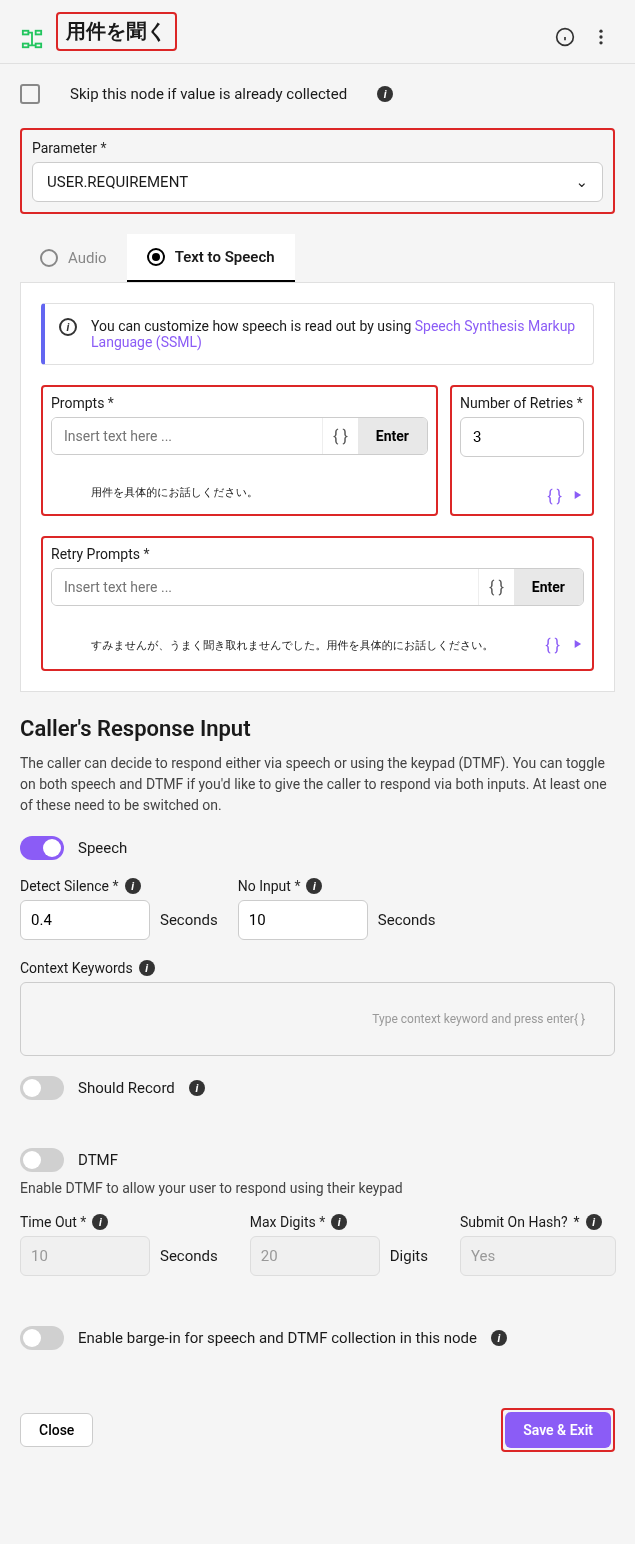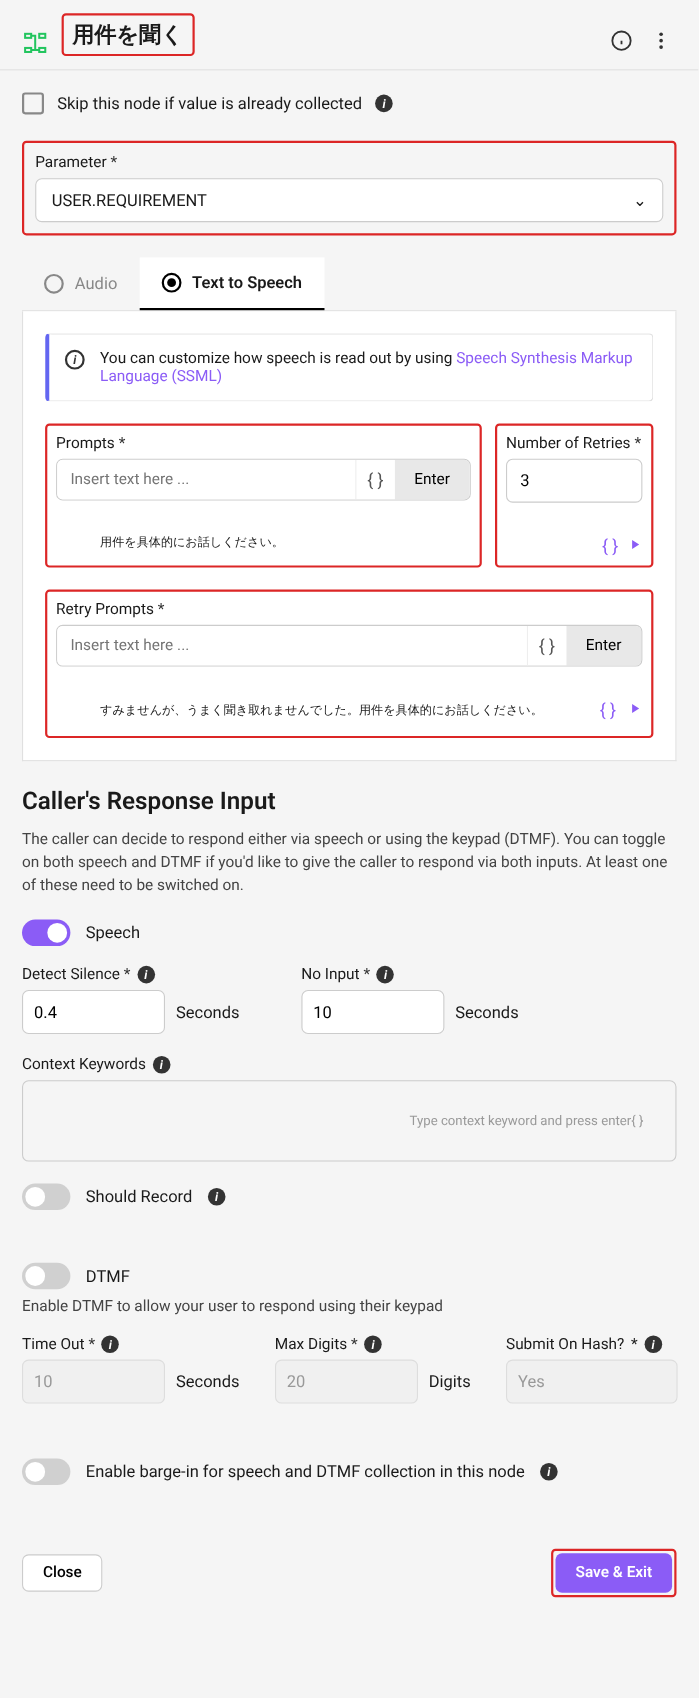--- a/index.html
+++ b/index.html
@@ -4,21 +4,21 @@
 <style>
 *{box-sizing:border-box;margin:0;padding:0;font-family:-apple-system,BlinkMacSystemFont,"Segoe UI",Roboto,sans-serif}
 body{background:#f5f5f5;width:635px;color:#1a1a1a}
 .header{display:flex;align-items:flex-end;padding:12px 20px;border-bottom:1px solid #e0e0e0;gap:12px}
 .node-icon{width:24px;height:24px;display:flex;align-items:center;justify-content:center;color:#22c55e}
 .title{font-size:20px;font-weight:600;flex:1}
 .hdr-actions{display:flex;gap:8px;align-items:center}
 .icon-btn{width:28px;height:28px;display:flex;align-items:center;justify-content:center;cursor:pointer;border-radius:4px}
 .redbox{border:2px solid #dc2626;border-radius:4px;padding:2px}
 .content{padding:20px}
-.skip-row{display:flex;align-items:center;gap:12px;margin-bottom:24px}
+.skip-row{display:flex;align-items:center;gap:30px;margin-bottom:24px}
 .checkbox{width:20px;height:20px;border:2px solid #888;border-radius:3px;cursor:pointer}
 .skip-label{font-size:15px}
 .field-group{margin-bottom:20px}
 .field-label{font-size:14px;margin-bottom:6px;display:block}
 .required:after{content:" *";color:#333}
 .select{width:100%;padding:10px 14px;border:1px solid #ccc;border-radius:6px;background:#fff;font-size:15px;display:flex;align-items:center;justify-content:space-between;cursor:pointer}
 .tabs{display:flex;border-bottom:1px solid #e0e0e0;background:#f5f5f5;margin-bottom:0}
 .tab{padding:14px 20px;display:flex;align-items:center;gap:10px;cursor:pointer;font-size:15px;color:#888}
 .tab.active{background:#fff;border-bottom:2px solid #000;color:#1a1a1a;font-weight:600}
 .radio-dot{width:18px;height:18px;border:2px solid #888;border-radius:50%;display:inline-flex;align-items:center;justify-content:center}
@@ -26,39 +26,39 @@
 .tab.active .radio-dot:after{content:"";width:8px;height:8px;background:#000;border-radius:50%}
 .panel{background:#fff;padding:20px;border:1px solid #e0e0e0;border-top:none}
 .info-banner{display:flex;gap:14px;padding:14px;border:1px solid #e0e0e0;border-left:4px solid #6366f1;border-radius:4px;margin-bottom:20px;font-size:14px;align-items:flex-start}
 .info-banner a{color:#8b5cf6;text-decoration:none}
 .prompts-row{display:flex;gap:12px}
 .prompts-col{flex:1}
 .retries-col{width:144px}
 .input-group{display:flex;border:1px solid #ccc;border-radius:6px;overflow:hidden;background:#fff}
 .text-input{flex:1;padding:10px 12px;border:none;font-size:14px;outline:none}
 .braces-btn{padding:0 10px;border:none;background:#fff;cursor:pointer;color:#555;font-size:16px;border-left:1px solid #eee}
-.enter-btn{padding:10px 18px;border:none;background:#e8e8e8;cursor:pointer;font-weight:400;font-size:14px}
+.enter-btn{padding:10px 18px;border:none;background:#e8e8e8;cursor:pointer;font-weight:700;font-size:14px}
 .num-input{width:100%;padding:10px 12px;border:1px solid #ccc;border-radius:6px;font-size:15px}
 .prompt-list{margin-top:24px}
 .prompt-item{display:flex;align-items:center;gap:10px;padding:6px 0;margin-left:40px}
 .prompt-text{flex:1;font-size:11px}
 .braces-ic{font-size:16px;color:#8b5cf6;cursor:pointer}
 .play-ic{color:#8b5cf6;cursor:pointer}
 .retry-block{margin-top:20px}
 .sec-title{font-size:22px;font-weight:600;margin:24px 0 12px}
 .sec-desc{font-size:14px;color:#444;line-height:1.5;margin-bottom:20px}
 .toggle-row{display:flex;align-items:center;gap:14px;margin-bottom:18px}
 .toggle{width:44px;height:24px;border-radius:12px;position:relative;cursor:pointer}
 .toggle.on{background:#8b5cf6}
 .toggle.off{background:#d0d0d0}
 .toggle:after{content:"";position:absolute;width:18px;height:18px;background:#fff;border-radius:50%;top:3px}
 .toggle.on:after{right:3px}
 .toggle.off:after{left:3px}
 .toggle-lbl{font-size:15px}
-.row2{display:flex;gap:56px;margin-bottom:20px}
+.row2{display:flex;gap:20px;margin-bottom:20px}
 .col2{flex:0 0 auto}
 .mini-label{font-size:14px;margin-bottom:6px;display:flex;align-items:center;gap:6px}
 .mini-row{display:flex;align-items:center;gap:10px}
 .small-input{width:130px;padding:10px;border:1px solid #ccc;border-radius:6px;font-size:15px}
 .small-input[disabled]{background:#f0f0f0;color:#999;border-color:#ddd}
 .unit{font-size:15px}
 .ctx-input{width:100%;padding:29px;border:1px solid #ccc;border-radius:6px;font-size:12px;display:flex;align-items:center;justify-content:flex-end;color:#999}
 .footer{display:flex;justify-content:space-between;padding:20px;align-items:center}
 .close-btn{padding:8px 18px;border:1px solid #ccc;border-radius:6px;background:#fff;cursor:pointer;font-size:14px;font-weight:500}
 .save-btn{padding:10px 18px;border:none;border-radius:6px;background:#8b5cf6;color:#fff;cursor:pointer;font-size:14px;font-weight:600}

